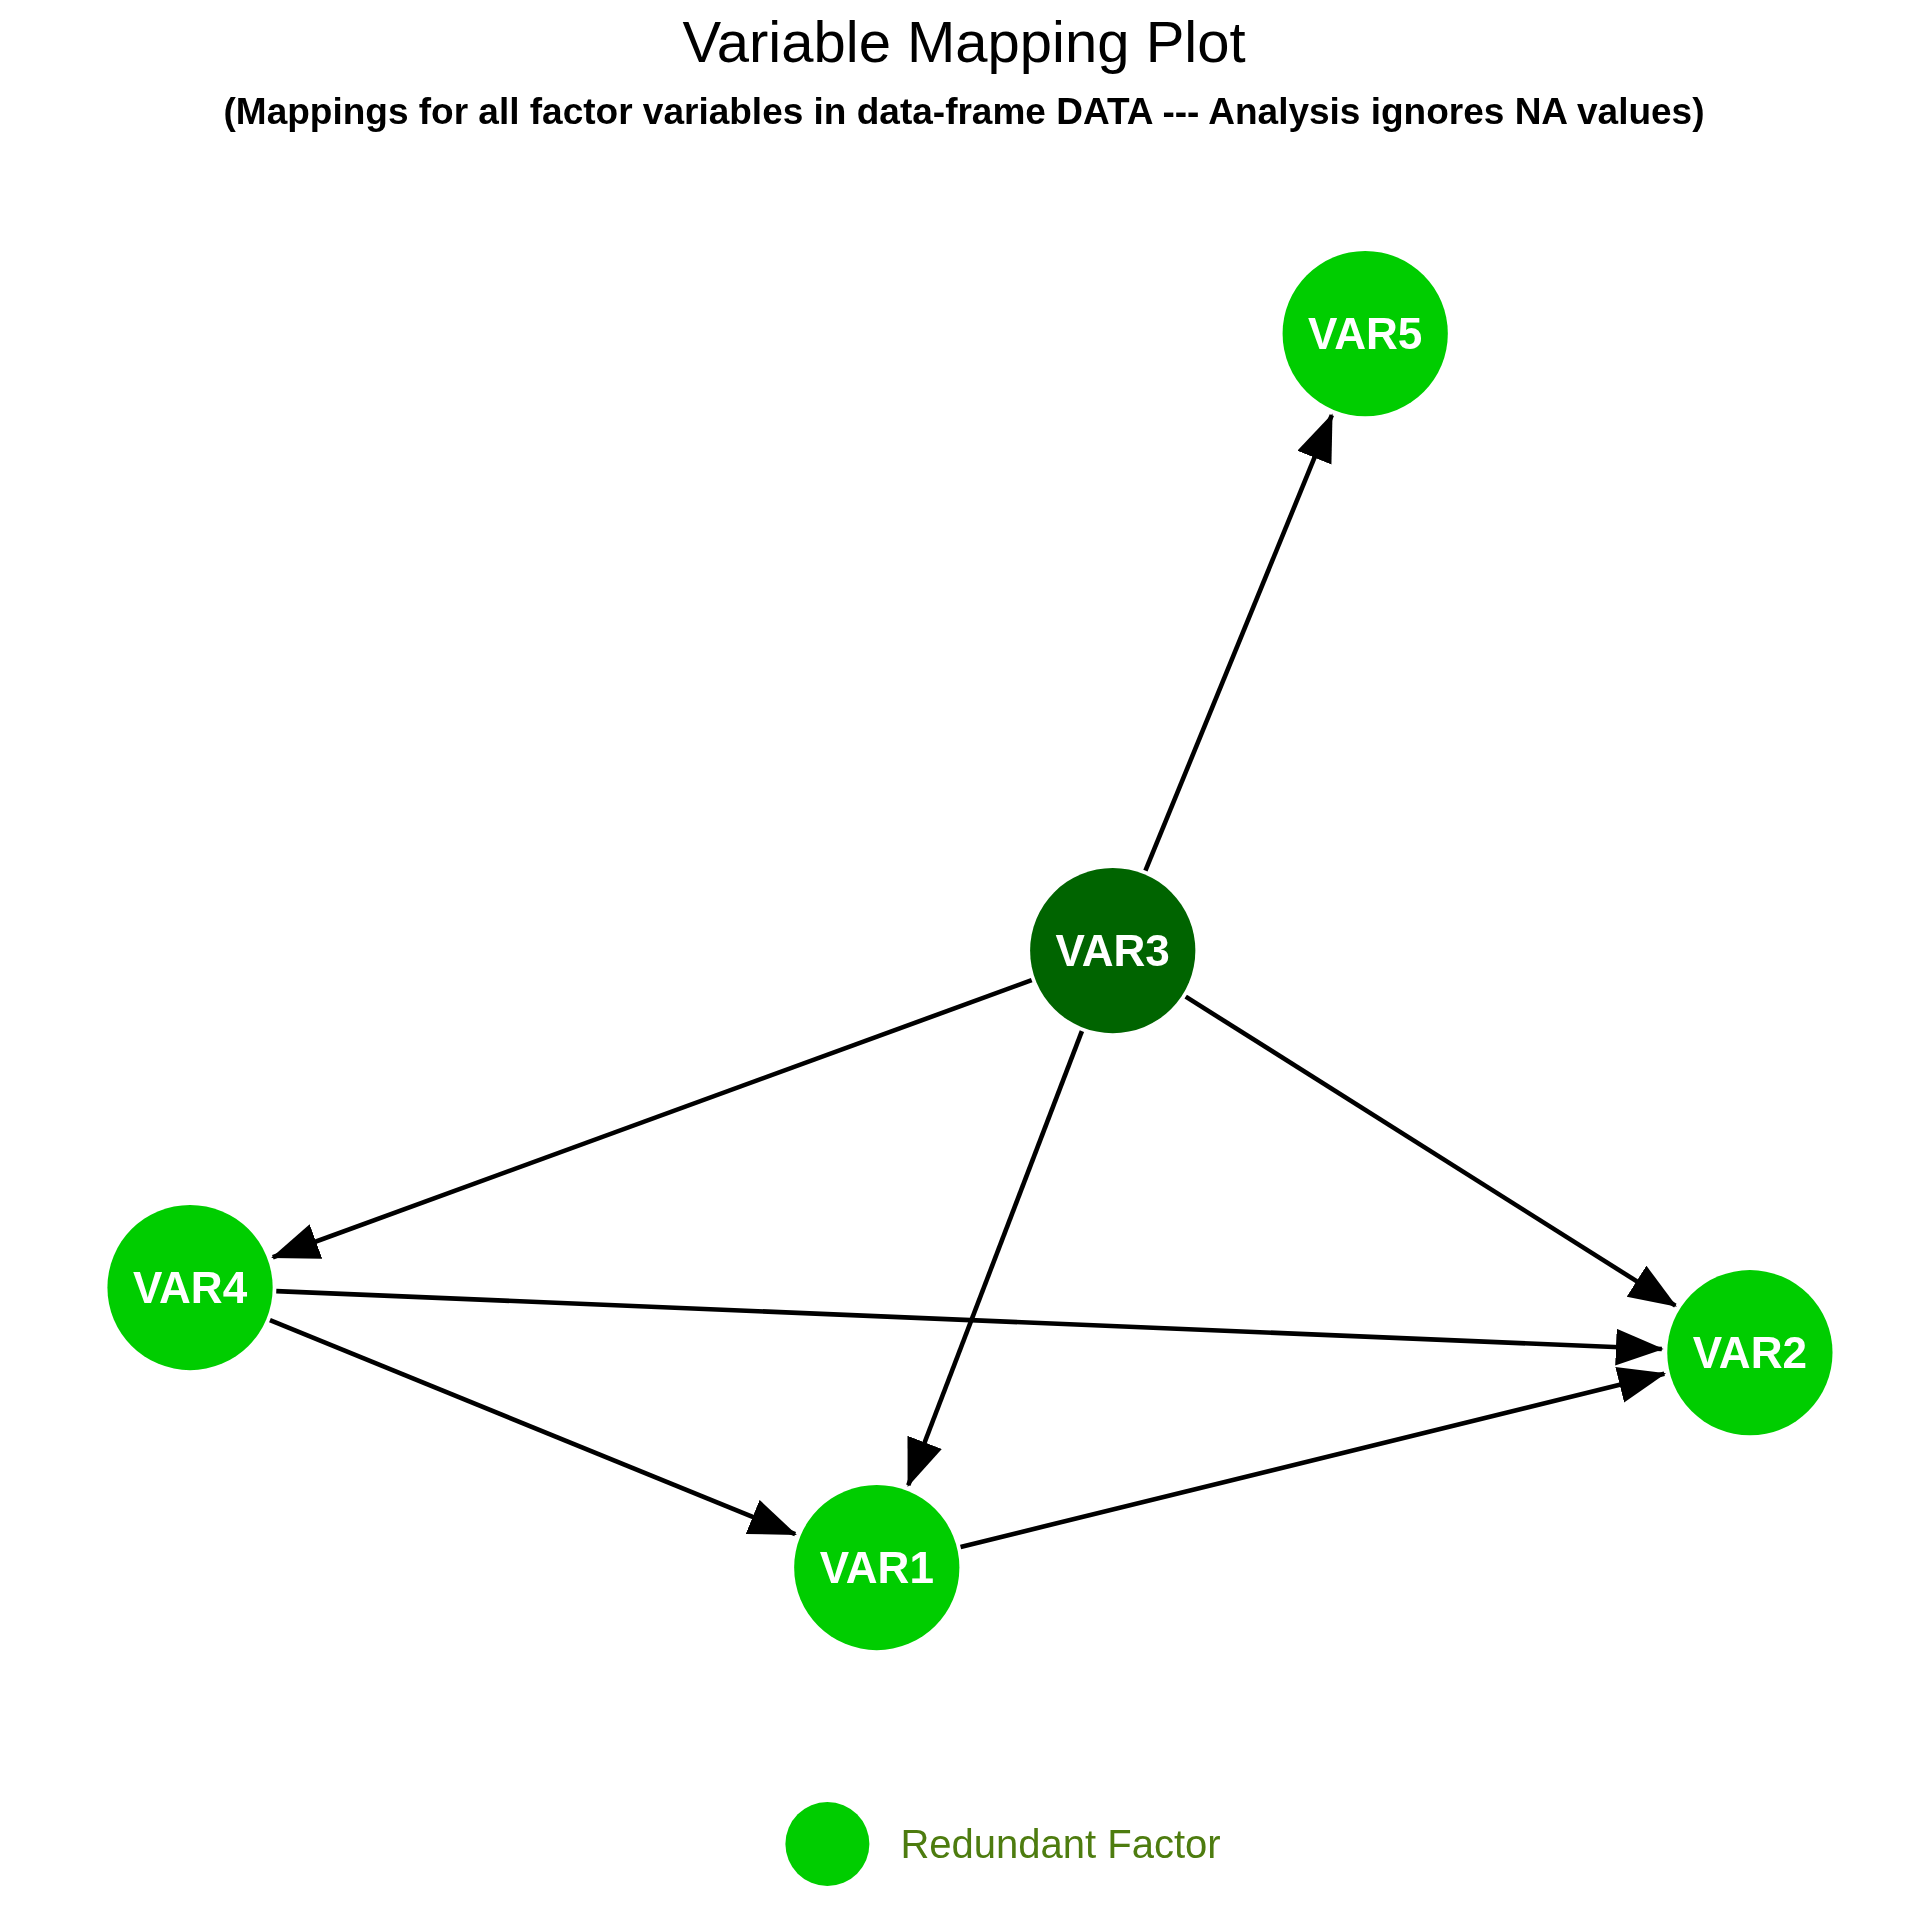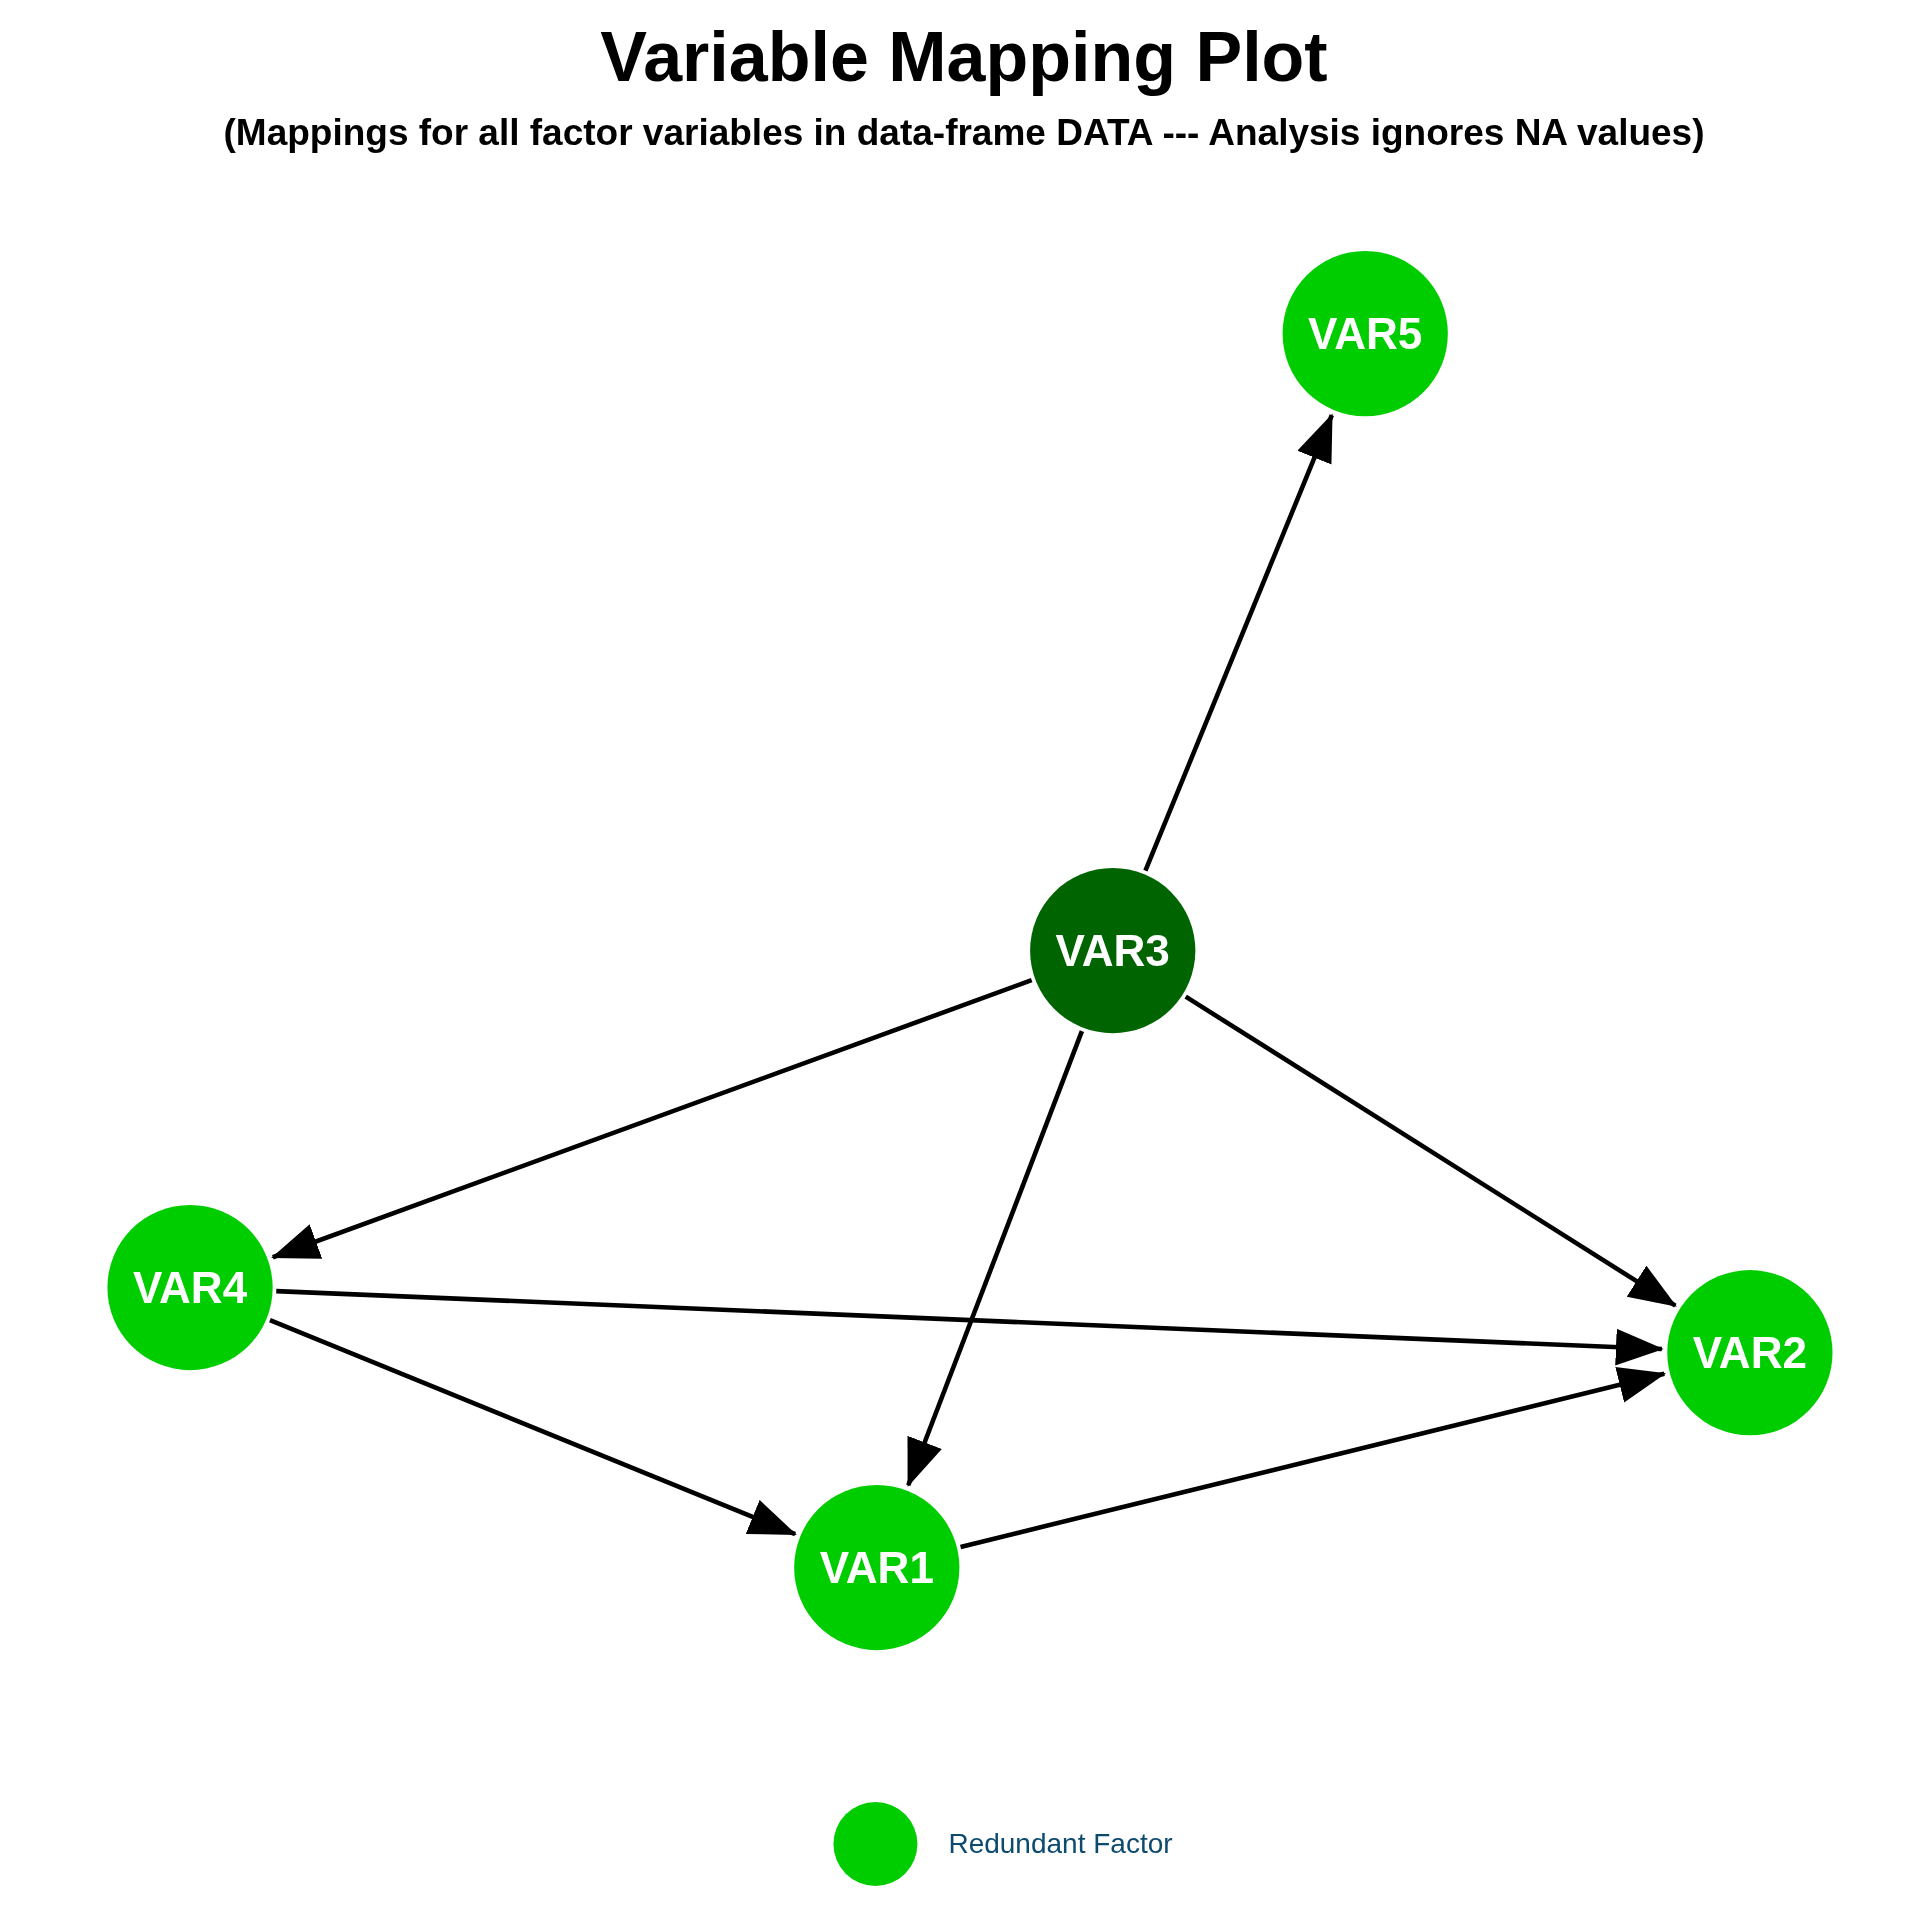--- a/index.html
+++ b/index.html
@@ -17,24 +17,24 @@
   }
   .header {
     position: absolute;
     top: 9.2px;
     left: 0;
     width: 100%;
     text-align: center;
     color: #000000;
   }
   .title {
-    font-size: 70px;
-    font-weight: bold;
+    font-size: 58px;
+    font-weight: normal;
     line-height: 1.15;
-    margin: 8px;
+    margin: 0;
   }
   .subtitle {
     font-size: 37px;
     font-weight: bold;
     margin-top: 14.7px;
   }
   #graph-svg {
     position: absolute;
     top: 0;
     left: 0;
@@ -58,22 +58,22 @@
     align-items: center;
     gap: 31px;
   }
   .legend-marker {
     width: 84px;
     height: 84px;
     border-radius: 50%;
     flex: 0 0 auto;
   }
   .legend-label {
-    font-size: 28px;
-    color: #0c4a6e;
+    font-size: 40px;
+    color: #4d7c0f;
     white-space: nowrap;
   }
 </style>
 </head>
 <body>
 
 <div class="canvas">
 
   <div class="header">
     <div class="title">Variable Mapping Plot</div>

